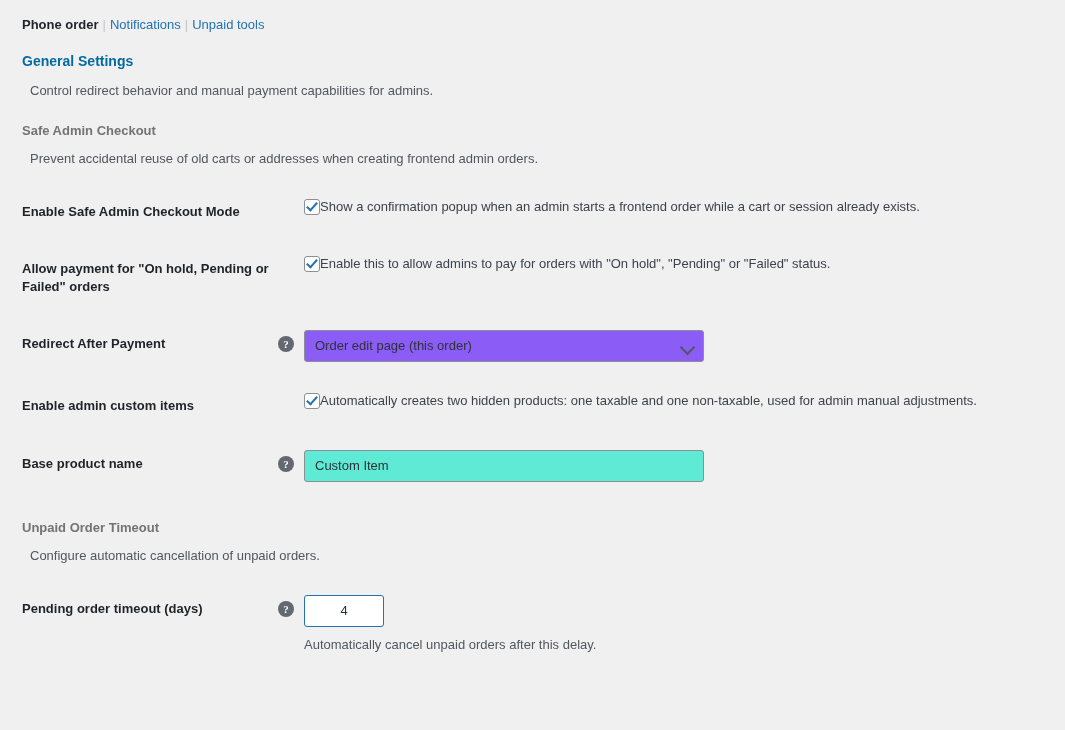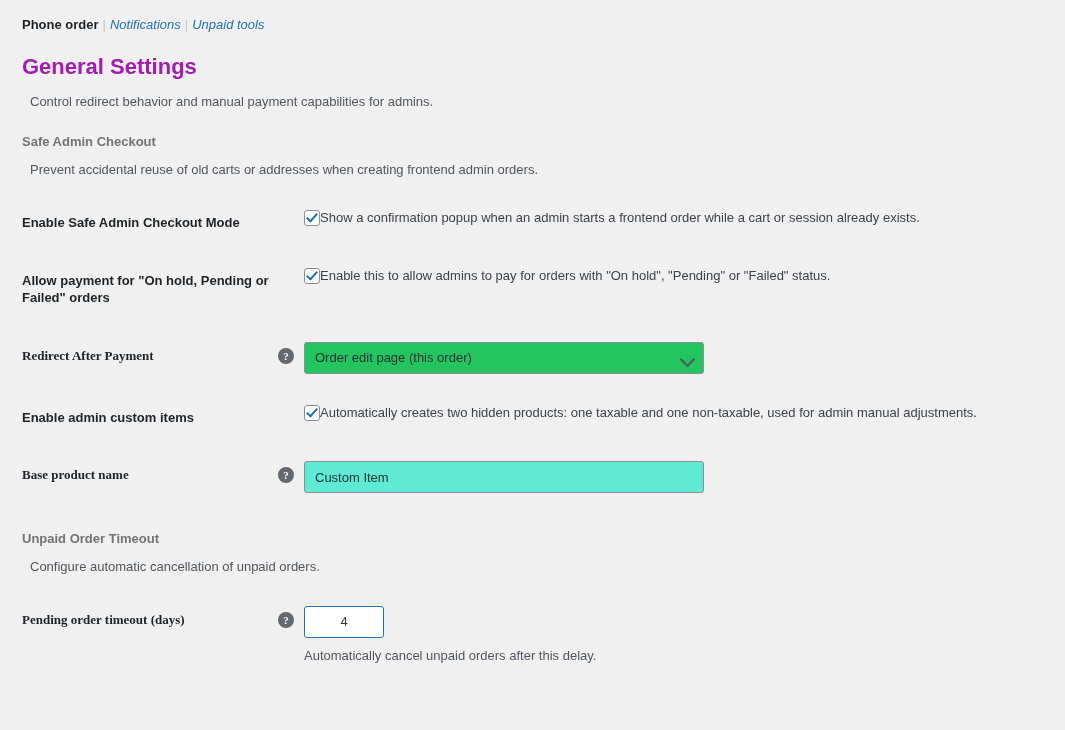--- a/index.html
+++ b/index.html
@@ -26,36 +26,35 @@
   
   .subsubsub {
     font-size: 13px;
     line-height: 18px;
     margin: 0 0 10px 0;
     color: #646970;
   }
   .subsubsub a {
     color: #2271b1;
     text-decoration: none;
-    font-style: italic;
   }
   .subsubsub .current {
     color: #1d2327;
     font-weight: bold;
   }
   .subsubsub .sep {
     color: #c3c4c7;
     padding: 0 4px;
   }
 
   
   h2.section-title {
-    font-size: 22px;
-    font-weight: bold;
-    color: #a21caf;
+    font-size: 14px;
+    font-weight: bold;
+    color: #0369a1;
     margin: 18px 0 0 0;
     line-height: 1.4;
     letter-spacing: 0;
   }
   h3.sub-title {
     font-size: 13px;
     font-weight: bold;
     color: #737373;
     margin: 22px 0 0 0;
     line-height: 1.4;
@@ -89,21 +88,21 @@
     padding: 15px 10px 15px 0;
     line-height: 1.5;
     font-size: 13px;
     color: #3c434a;
   }
   .th-inner {
     display: flex;
     align-items: flex-start;
     justify-content: space-between;
   }
-  .th-label { padding-right: 10px; font-family: Liberation Serif, serif; }
+  .th-label { padding-right: 10px; }
 
   
   .help-tip {
     display: inline-block;
     width: 16px;
     height: 16px;
     border-radius: 50%;
     background: #646970;
     color: #fff;
     font-size: 11px;
@@ -153,21 +152,21 @@
 
   
   .wc-select {
     -webkit-appearance: none;
     appearance: none;
     width: 400px;
     height: 32px;
     box-sizing: border-box;
     border: 1px solid #8c8f94;
     border-radius: 3px;
-    background: #22c55e;
+    background: #8b5cf6;
     padding: 0 28px 0 10px;
     font-size: 13px;
     color: #2c3338;
     font-family: "Liberation Sans", sans-serif;
     line-height: 30px;
   }
   .select-wrap {
     position: relative;
     display: inline-block;
   }

